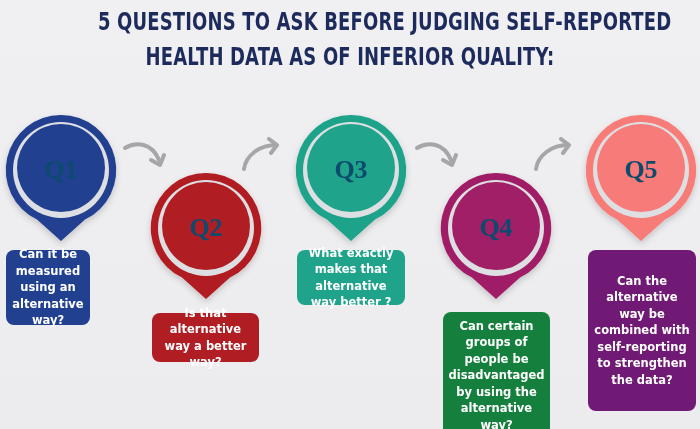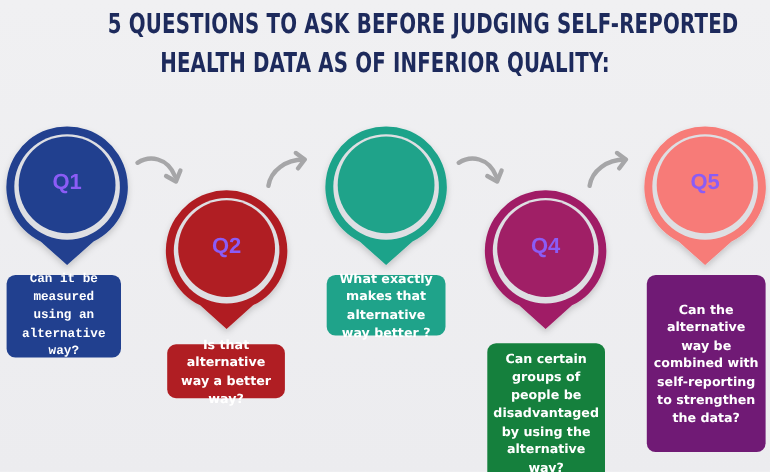--- a/index.html
+++ b/index.html
@@ -15,22 +15,22 @@
     font-family: "DejaVu Sans", sans-serif;
     transform: scaleX(0.72); transform-origin: center top;
   }
   .title div { white-space: nowrap; }
   .pin {
     position: absolute; width: 112px; height: 130px;
   }
   .pin svg { position: absolute; left: 0; top: 0; overflow: visible; }
   .pin .qlabel {
     position: absolute; left: 0; width: 112px; top: 40px; text-align: center;
-    color: #8b5cf6; font-weight: 700; font-size: 20px;
-    font-family: Liberation Sans, sans-serif;
+    color: #0c4a6e; font-weight: 700; font-size: 26px;
+    font-family: Liberation Serif, serif;
   }
   .box {
     position: absolute; border-radius: 8px; color: #ffffff;
     font-weight: 700; font-size: 11.5px; line-height: 16.5px; text-align: center;
     display: flex; align-items: center; justify-content: center;
     padding: 2px 6px; box-sizing: border-box;
     font-family: "DejaVu Sans", sans-serif;
   }
   .arrow { position: absolute; }
 </style>
@@ -48,21 +48,21 @@
       <filter id="sh1" x="-30%" y="-30%" width="160%" height="160%">
         <feDropShadow dx="0" dy="3" stdDeviation="3" flood-color="#000" flood-opacity="0.18"></feDropShadow>
       </filter>
     </defs>
     <path d="M56 0 A55 55 0 0 1 80 104.6 L56 126 L32 104.6 A55 55 0 0 1 56 0 Z" fill="#21408f" filter="url(#sh1)"></path>
     <circle cx="56" cy="55" r="48" fill="#dedfe3"></circle>
     <circle cx="56" cy="53" r="44" fill="#21408f"></circle>
   </svg>
   <div class="qlabel">Q1</div>
 </div>
-<div class="box" style="left:6px; top:250px; width:104px; height:75px; background:#21408f;font-family:Liberation Mono, monospace;">
+<div class="box" style="left:6px; top:250px; width:84px; height:75px; background:#21408f;">
   <span>Can it be measured using an alternative way?</span>
 </div>
 
 <svg class="arrow" style="left:122px; top:140px;" width="46" height="32">
   <path d="M3 8 C14 1, 30 3, 37 20" stroke="#a6a6a8" stroke-width="4" fill="none" stroke-linecap="round"></path>
   <path d="M29 20 L38 25 L42 15" stroke="#a6a6a8" stroke-width="4" fill="none" stroke-linecap="round" stroke-linejoin="round"></path>
 </svg>
 
 <div class="pin" style="left:150px; top:173px;">
   <svg width="112" height="130">
@@ -80,20 +80,21 @@
   <path d="M6 32 C8 18, 22 8, 38 8" stroke="#a6a6a8" stroke-width="4" fill="none" stroke-linecap="round"></path>
   <path d="M31 2 L39 8 L33 16" stroke="#a6a6a8" stroke-width="4" fill="none" stroke-linecap="round" stroke-linejoin="round"></path>
 </svg>
 
 <div class="pin" style="left:295px; top:115px;">
   <svg width="112" height="130">
     <path d="M56 0 A55 55 0 0 1 80 104.6 L56 126 L32 104.6 A55 55 0 0 1 56 0 Z" fill="#1fa38a" filter="url(#sh1)"></path>
     <circle cx="56" cy="55" r="48" fill="#dedfe3"></circle>
     <circle cx="56" cy="53" r="44" fill="#1fa38a"></circle>
   </svg>
+  <div class="qlabel">Q3</div>
 </div>
 <div class="box" style="left:297px; top:250px; width:108px; height:55px; background:#1fa38a;">
   <span>What exactly makes that alternative way better ?</span>
 </div>
 
 <svg class="arrow" style="left:414px; top:140px;" width="46" height="32">
   <path d="M3 8 C14 1, 30 3, 37 20" stroke="#a6a6a8" stroke-width="4" fill="none" stroke-linecap="round"></path>
   <path d="M29 20 L38 25 L42 15" stroke="#a6a6a8" stroke-width="4" fill="none" stroke-linecap="round" stroke-linejoin="round"></path>
 </svg>
 

